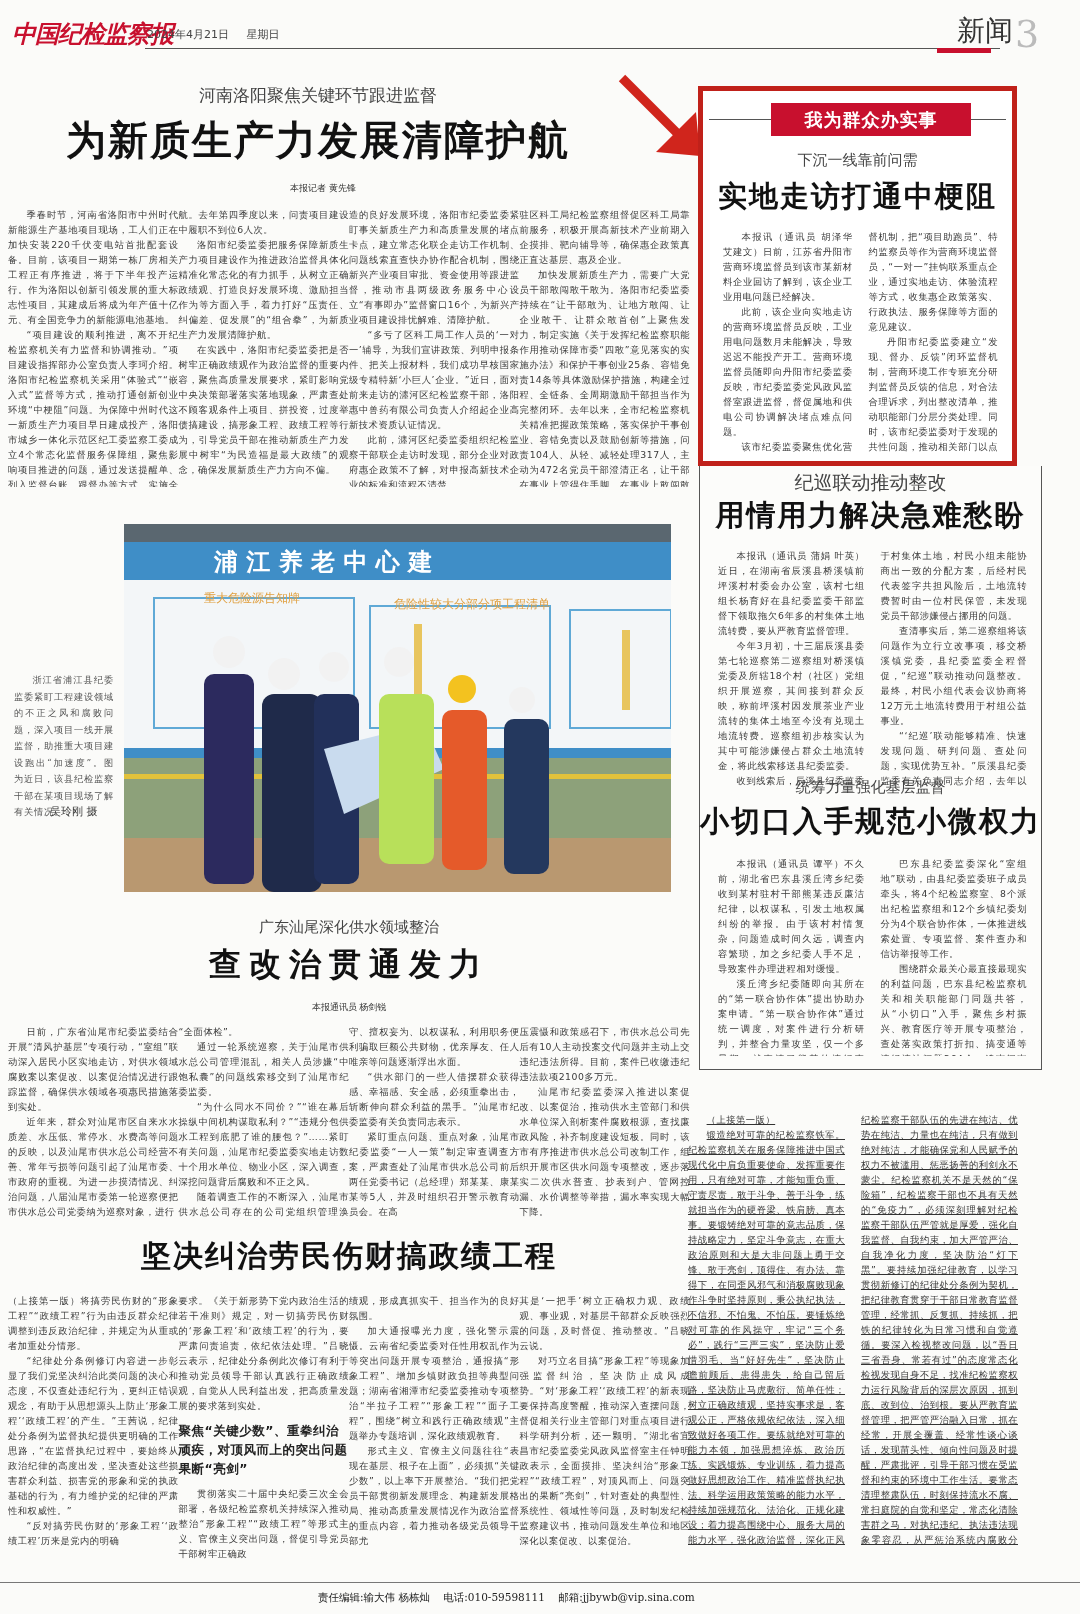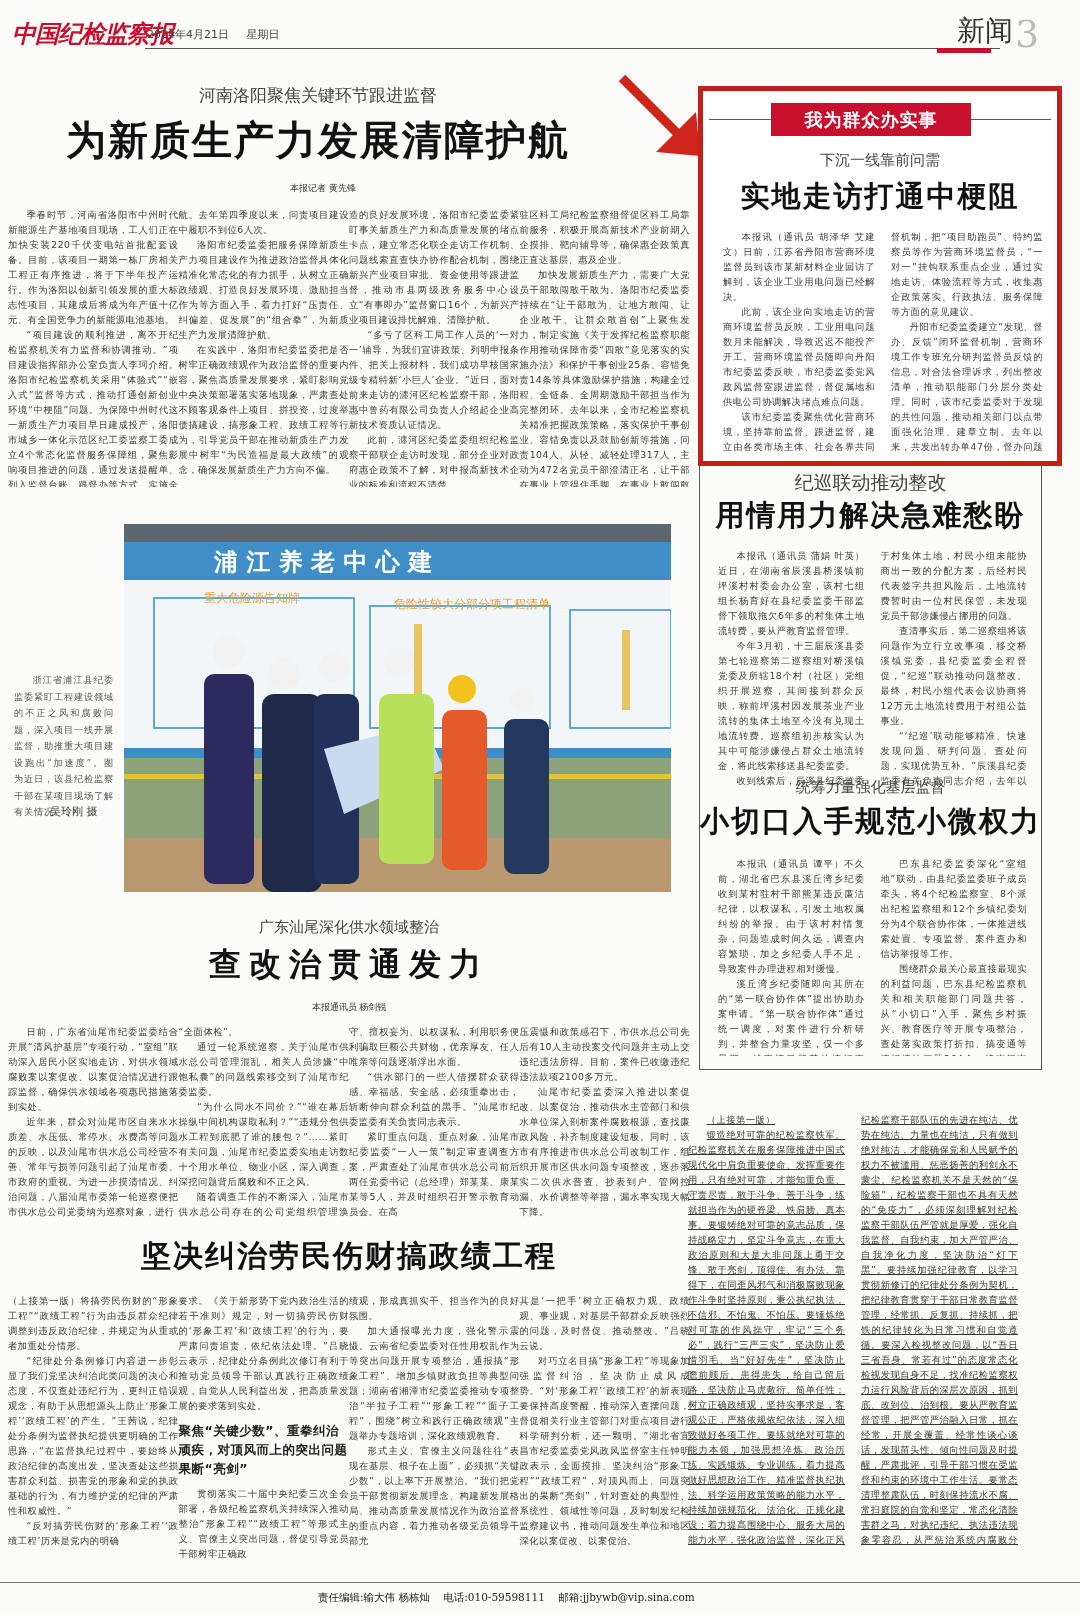--- a/index.html
+++ b/index.html
@@ -17,21 +17,21 @@
   .headline { font-family: "DejaVu Serif", serif; font-weight: 900; color: #111; text-align: center; letter-spacing: 2px; }
   .byline { font-size: 9px; color: #333; text-align: center; }
 
   .cols { display: flex; }
   .col { flex: 1; font-size: 9.3px; line-height: 15px; color: #3a3a3a; text-align: justify; letter-spacing: 0.5px; }
   .col p { text-indent: 2em; }
   .col p.noindent { text-indent: 0; }
 
   .arrow { left: 616px; top: 72px; width: 90px; height: 90px; }
 
-  .feature-box { left: 698px; top: 86px; width: 364px; height: 380px; border: 5px solid #c0211a; background: #fff; }
+  .feature-box { left: 698px; top: 86px; width: 319px; height: 380px; border: 5px solid #c0211a; background: #fff; }
   .feature-banner-line { position: absolute; left: 6px; right: 6px; top: 28px; height: 1px; background: #555; }
   .feature-banner { position: absolute; left: 68px; top: 12px; width: 200px; height: 33px; background: #c8102e; color: #fff; font-family: "DejaVu Serif", serif; font-weight: bold; font-size: 18px; text-align: center; line-height: 33px; letter-spacing: 1px; }
 
   .right-panel { left: 699px; top: 466px; width: 343px; height: 604px; border: 1px solid #555; border-top: none; background: #fcfcfa; }
 
   .photo { left: 124px; top: 524px; width: 547px; height: 368px; overflow: hidden; background: #9bb7c9; }
   .caption { left: 14px; top: 672px; width: 100px; font-family: "DejaVu Serif", serif; font-size: 9.2px; line-height: 16.5px; color: #555; text-align: justify; letter-spacing: 0.8px; }
   .caption p { text-indent: 2em; }
   .credit { left: 50px; top: 792px; font-size: 11px; color: #333; margin-top: 12px; }
 

